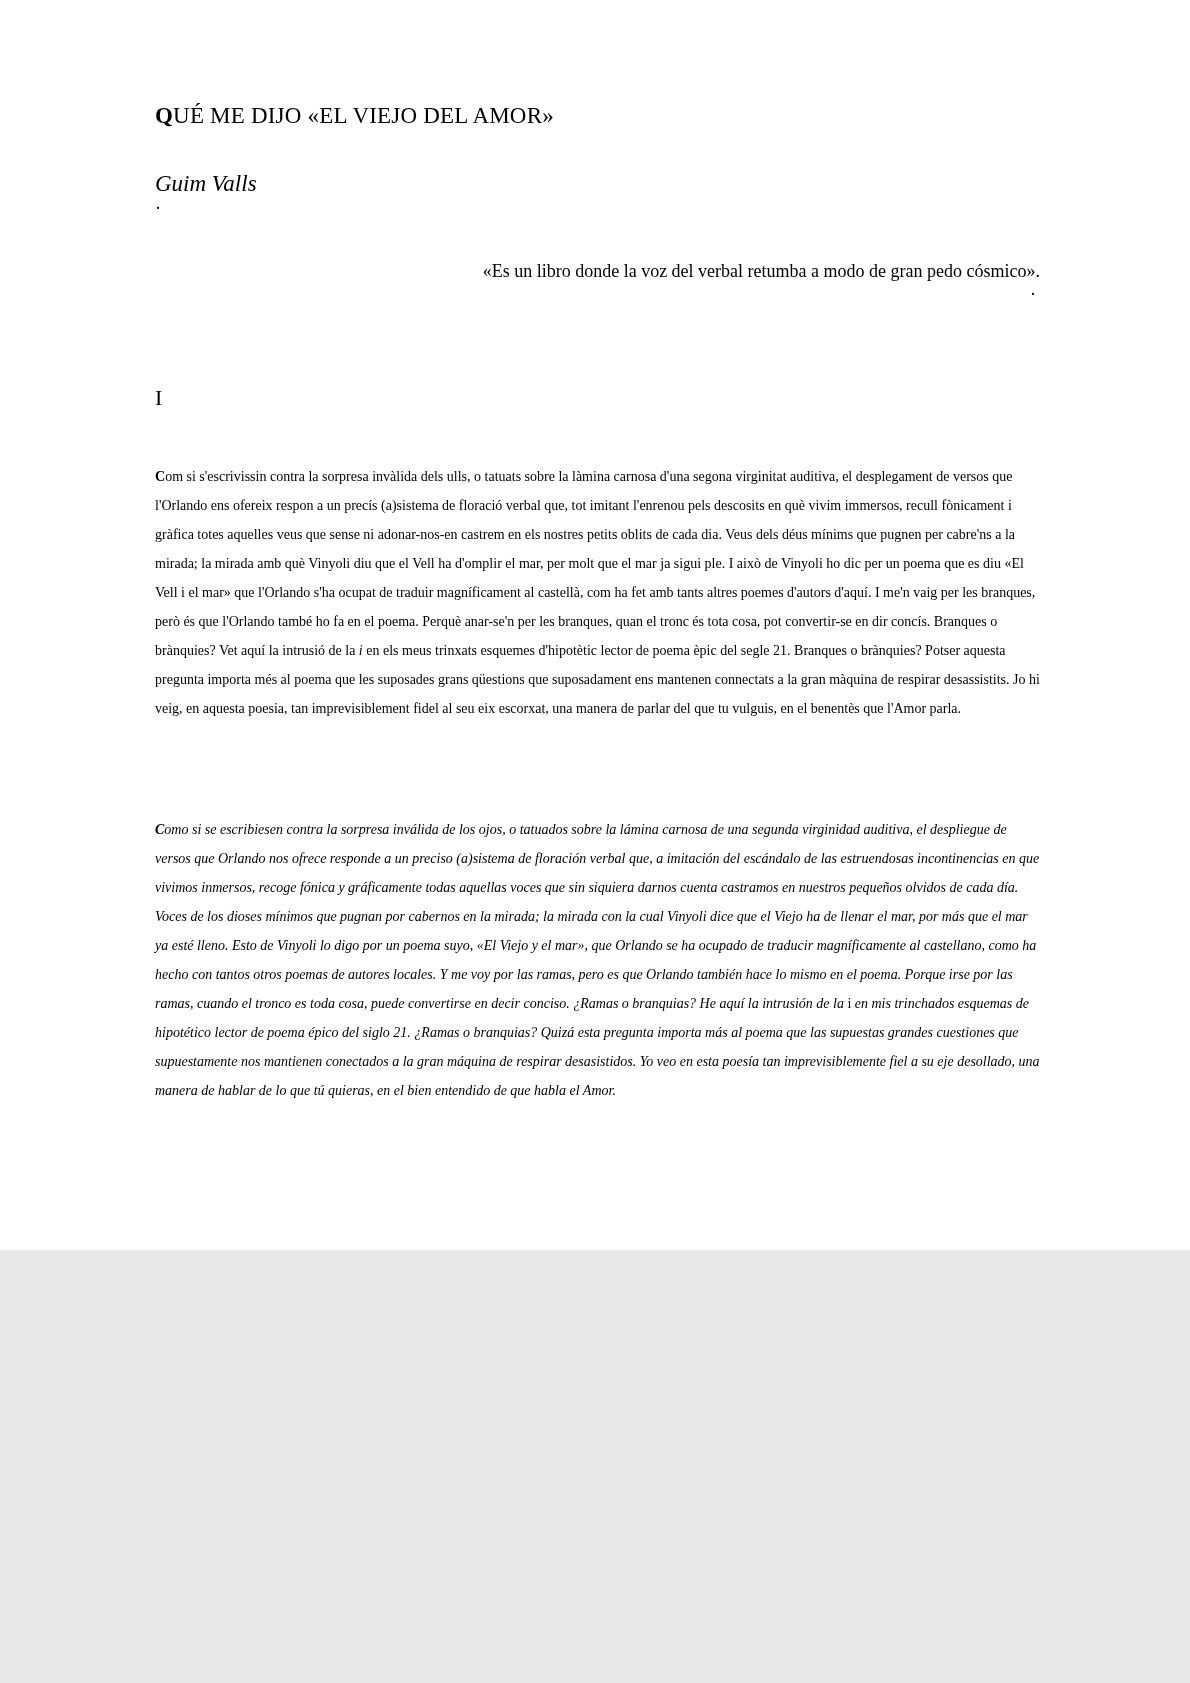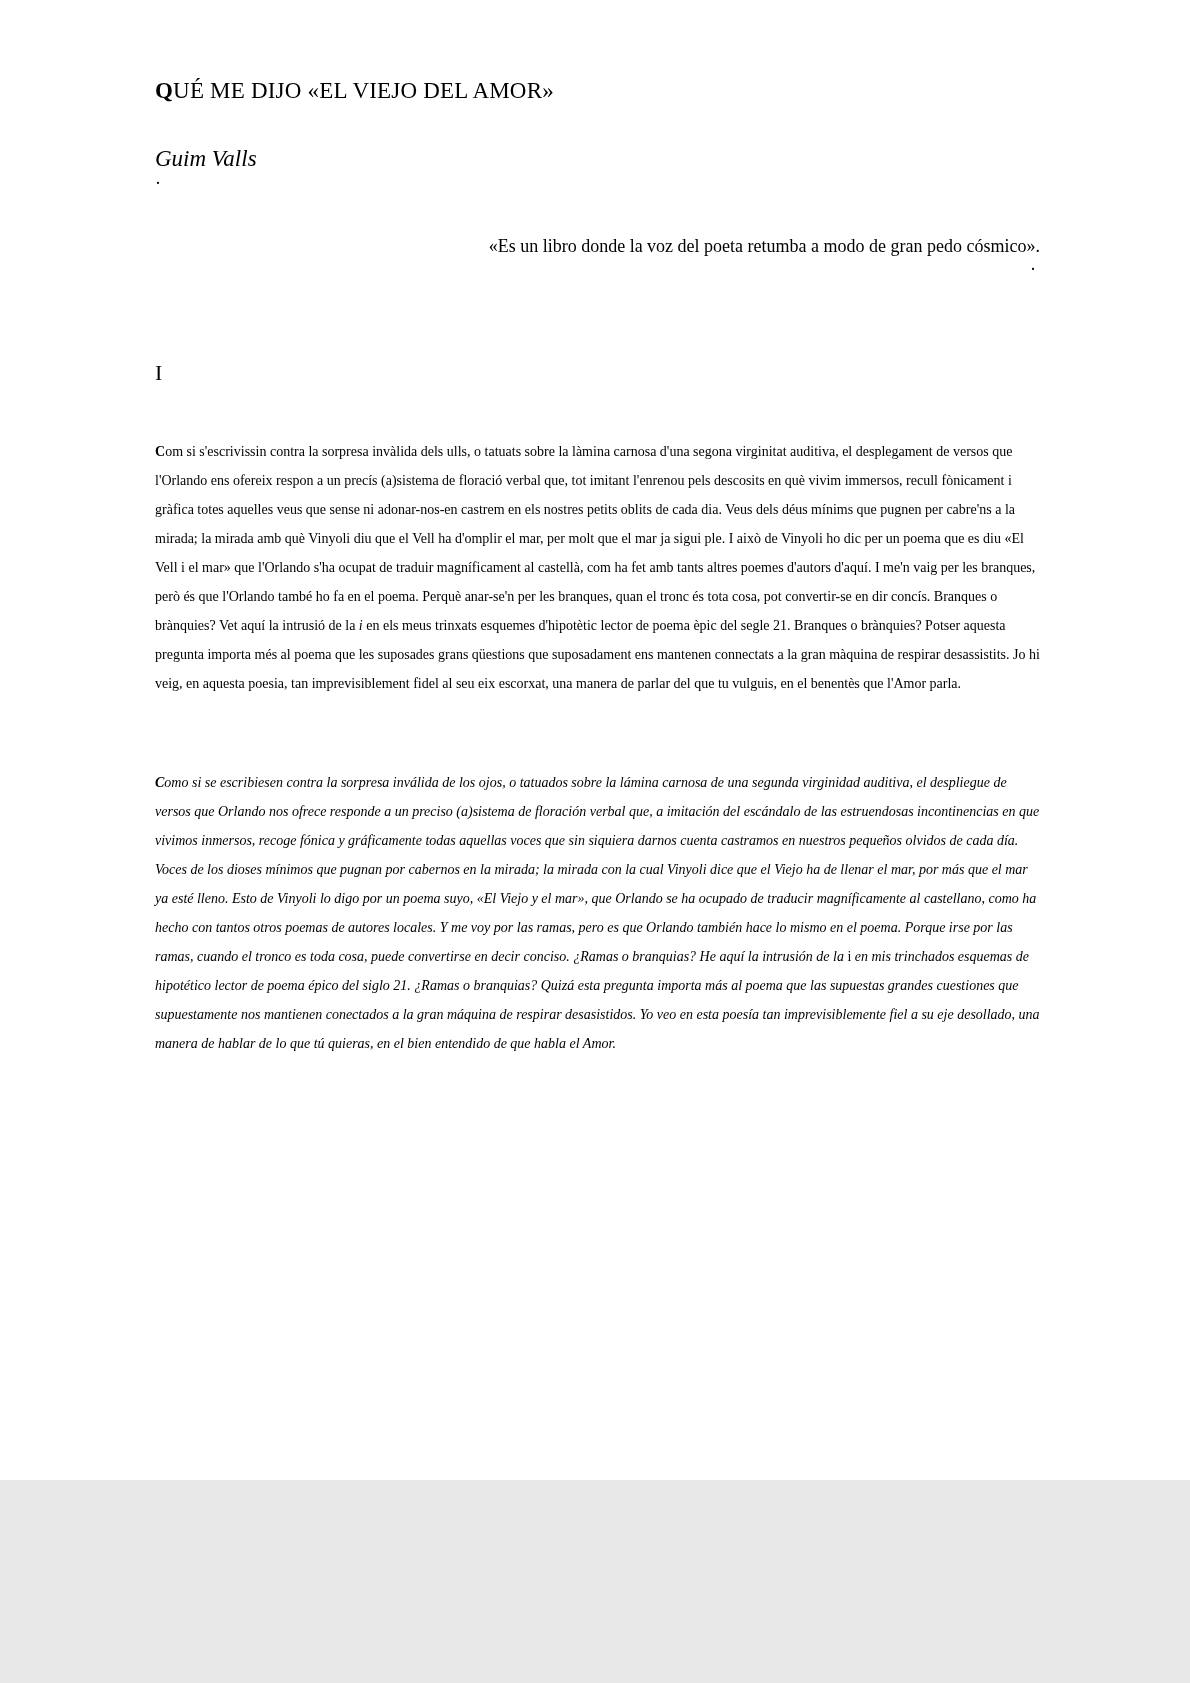--- a/index.html
+++ b/index.html
@@ -3,28 +3,28 @@
 <meta charset="utf-8">
 <style>
   html, body {
     margin: 0;
     padding: 0;
     background: #e8e8e8;
   }
   .page {
     position: relative;
     width: 1190px;
-    height: 1480px;
+    height: 1250px;
     margin: 0 auto;
     background: #ffffff;
     color: #000000;
     font-family: "Liberation Serif", "DejaVu Serif", serif;
     overflow: hidden;
     box-sizing: border-box;
-    padding: 76px 150px 0 155px;
+    padding: 101px 150px 0 155px;
   }
   .content {
     width: 885px;
   }
   
   .title {
     font-size: 23px;
     line-height: 29px;
     letter-spacing: 0.2px;
     white-space: nowrap;
@@ -56,21 +56,21 @@
     line-height: 28px;
   }
   
   .para {
     margin-top: 50px;
     font-size: 14px;
     line-height: 29px;
     text-align: left;
   }
   .para.italic {
-    margin-top: 70px;
+    margin-top: 92px;
     font-style: italic;
   }
   .lead {
     font-weight: bold;
   }
   .seg-normal { font-style: normal; }
   .seg-italic { font-style: italic; }
 </style>
 </head>
 <body>
@@ -78,21 +78,21 @@
 <div class="page">
   <div class="content">
 
     <div class="header">
       <div class="title"><span class="lead">Q</span><span class="seg-normal">UÉ ME DIJO «EL VIEJO DEL AMOR»</span></div>
       <div class="byline">Guim Valls</div>
       <div class="dot-line">·</div>
     </div>
 
     <div class="epigraph">
-      <div>«Es un libro donde la voz del poeta retumba a modo de gran pedo cósmico».</div>
+      <div>«Es un libro donde la voz del verbal retumba a modo de gran pedo cósmico».</div>
       <div class="dot-line">·</div>
     </div>
 
     <div class="section-numeral">I</div>
 
     <div class="para"><span class="lead">C</span><span class="seg-normal">om si s'escrivissin contra la sorpresa invàlida dels ulls, o tatuats sobre la làmina carnosa d'una segona virginitat auditiva, el desplegament de versos que l'Orlando ens ofereix respon a un precís (a)sistema de floració verbal que, tot imitant l'enrenou pels descosits en què vivim immersos, recull fònicament i gràfica totes aquelles veus que sense ni adonar-nos-en castrem en els nostres petits oblits de cada dia. Veus dels déus mínims que pugnen per cabre'ns a la mirada; la mirada amb què Vinyoli diu que el Vell ha d'omplir el mar, per molt que el mar ja sigui ple. I això de Vinyoli ho dic per un poema que es diu «El Vell i el mar» que l'Orlando s'ha ocupat de traduir magníficament al castellà, com ha fet amb tants altres poemes d'autors d'aquí. I me'n vaig per les branques, però és que l'Orlando també ho fa en el poema. Perquè anar-se'n per les branques, quan el tronc és tota cosa, pot convertir-se en dir concís. Branques o brànquies? Vet aquí la intrusió de la </span><span class="seg-italic">i</span><span class="seg-normal"> en els meus trinxats esquemes d'hipotètic lector de poema èpic del segle 21. Branques o brànquies? Potser aquesta pregunta importa més al poema que les suposades grans qüestions que suposadament ens mantenen connectats a la gran màquina de respirar desassistits. Jo hi veig, en aquesta poesia, tan imprevisiblement fidel al seu eix escorxat, una manera de parlar del que tu vulguis, en el benentès que l'Amor parla.</span></div>
 
     <div class="para italic"><span class="lead">C</span><span class="seg-italic">omo si se escribiesen contra la sorpresa inválida de los ojos, o tatuados sobre la lámina carnosa de una segunda virginidad auditiva, el despliegue de versos que Orlando nos ofrece responde a un preciso (a)sistema de floración verbal que, a imitación del escándalo de las estruendosas incontinencias en que vivimos inmersos, recoge fónica y gráficamente todas aquellas voces que sin siquiera darnos cuenta castramos en nuestros pequeños olvidos de cada día. Voces de los dioses mínimos que pugnan por cabernos en la mirada; la mirada con la cual Vinyoli dice que el Viejo ha de llenar el mar, por más que el mar ya esté lleno. Esto de Vinyoli lo digo por un poema suyo, «El Viejo y el mar», que Orlando se ha ocupado de traducir magníficamente al castellano, como ha hecho con tantos otros poemas de autores locales. Y me voy por las ramas, pero es que Orlando también hace lo mismo en el poema. Porque irse por las ramas, cuando el tronco es toda cosa, puede convertirse en decir conciso. ¿Ramas o branquias? He aquí la intrusión de la </span><span class="seg-normal">i</span><span class="seg-italic"> en mis trinchados esquemas de hipotético lector de poema épico del siglo 21. ¿Ramas o branquias? Quizá esta pregunta importa más al poema que las supuestas grandes cuestiones que supuestamente nos mantienen conectados a la gran máquina de respirar desasistidos. Yo veo en esta poesía tan imprevisiblemente fiel a su eje desollado, una manera de hablar de lo que tú quieras, en el bien entendido de que habla el Amor.</span></div>
 
   </div>

